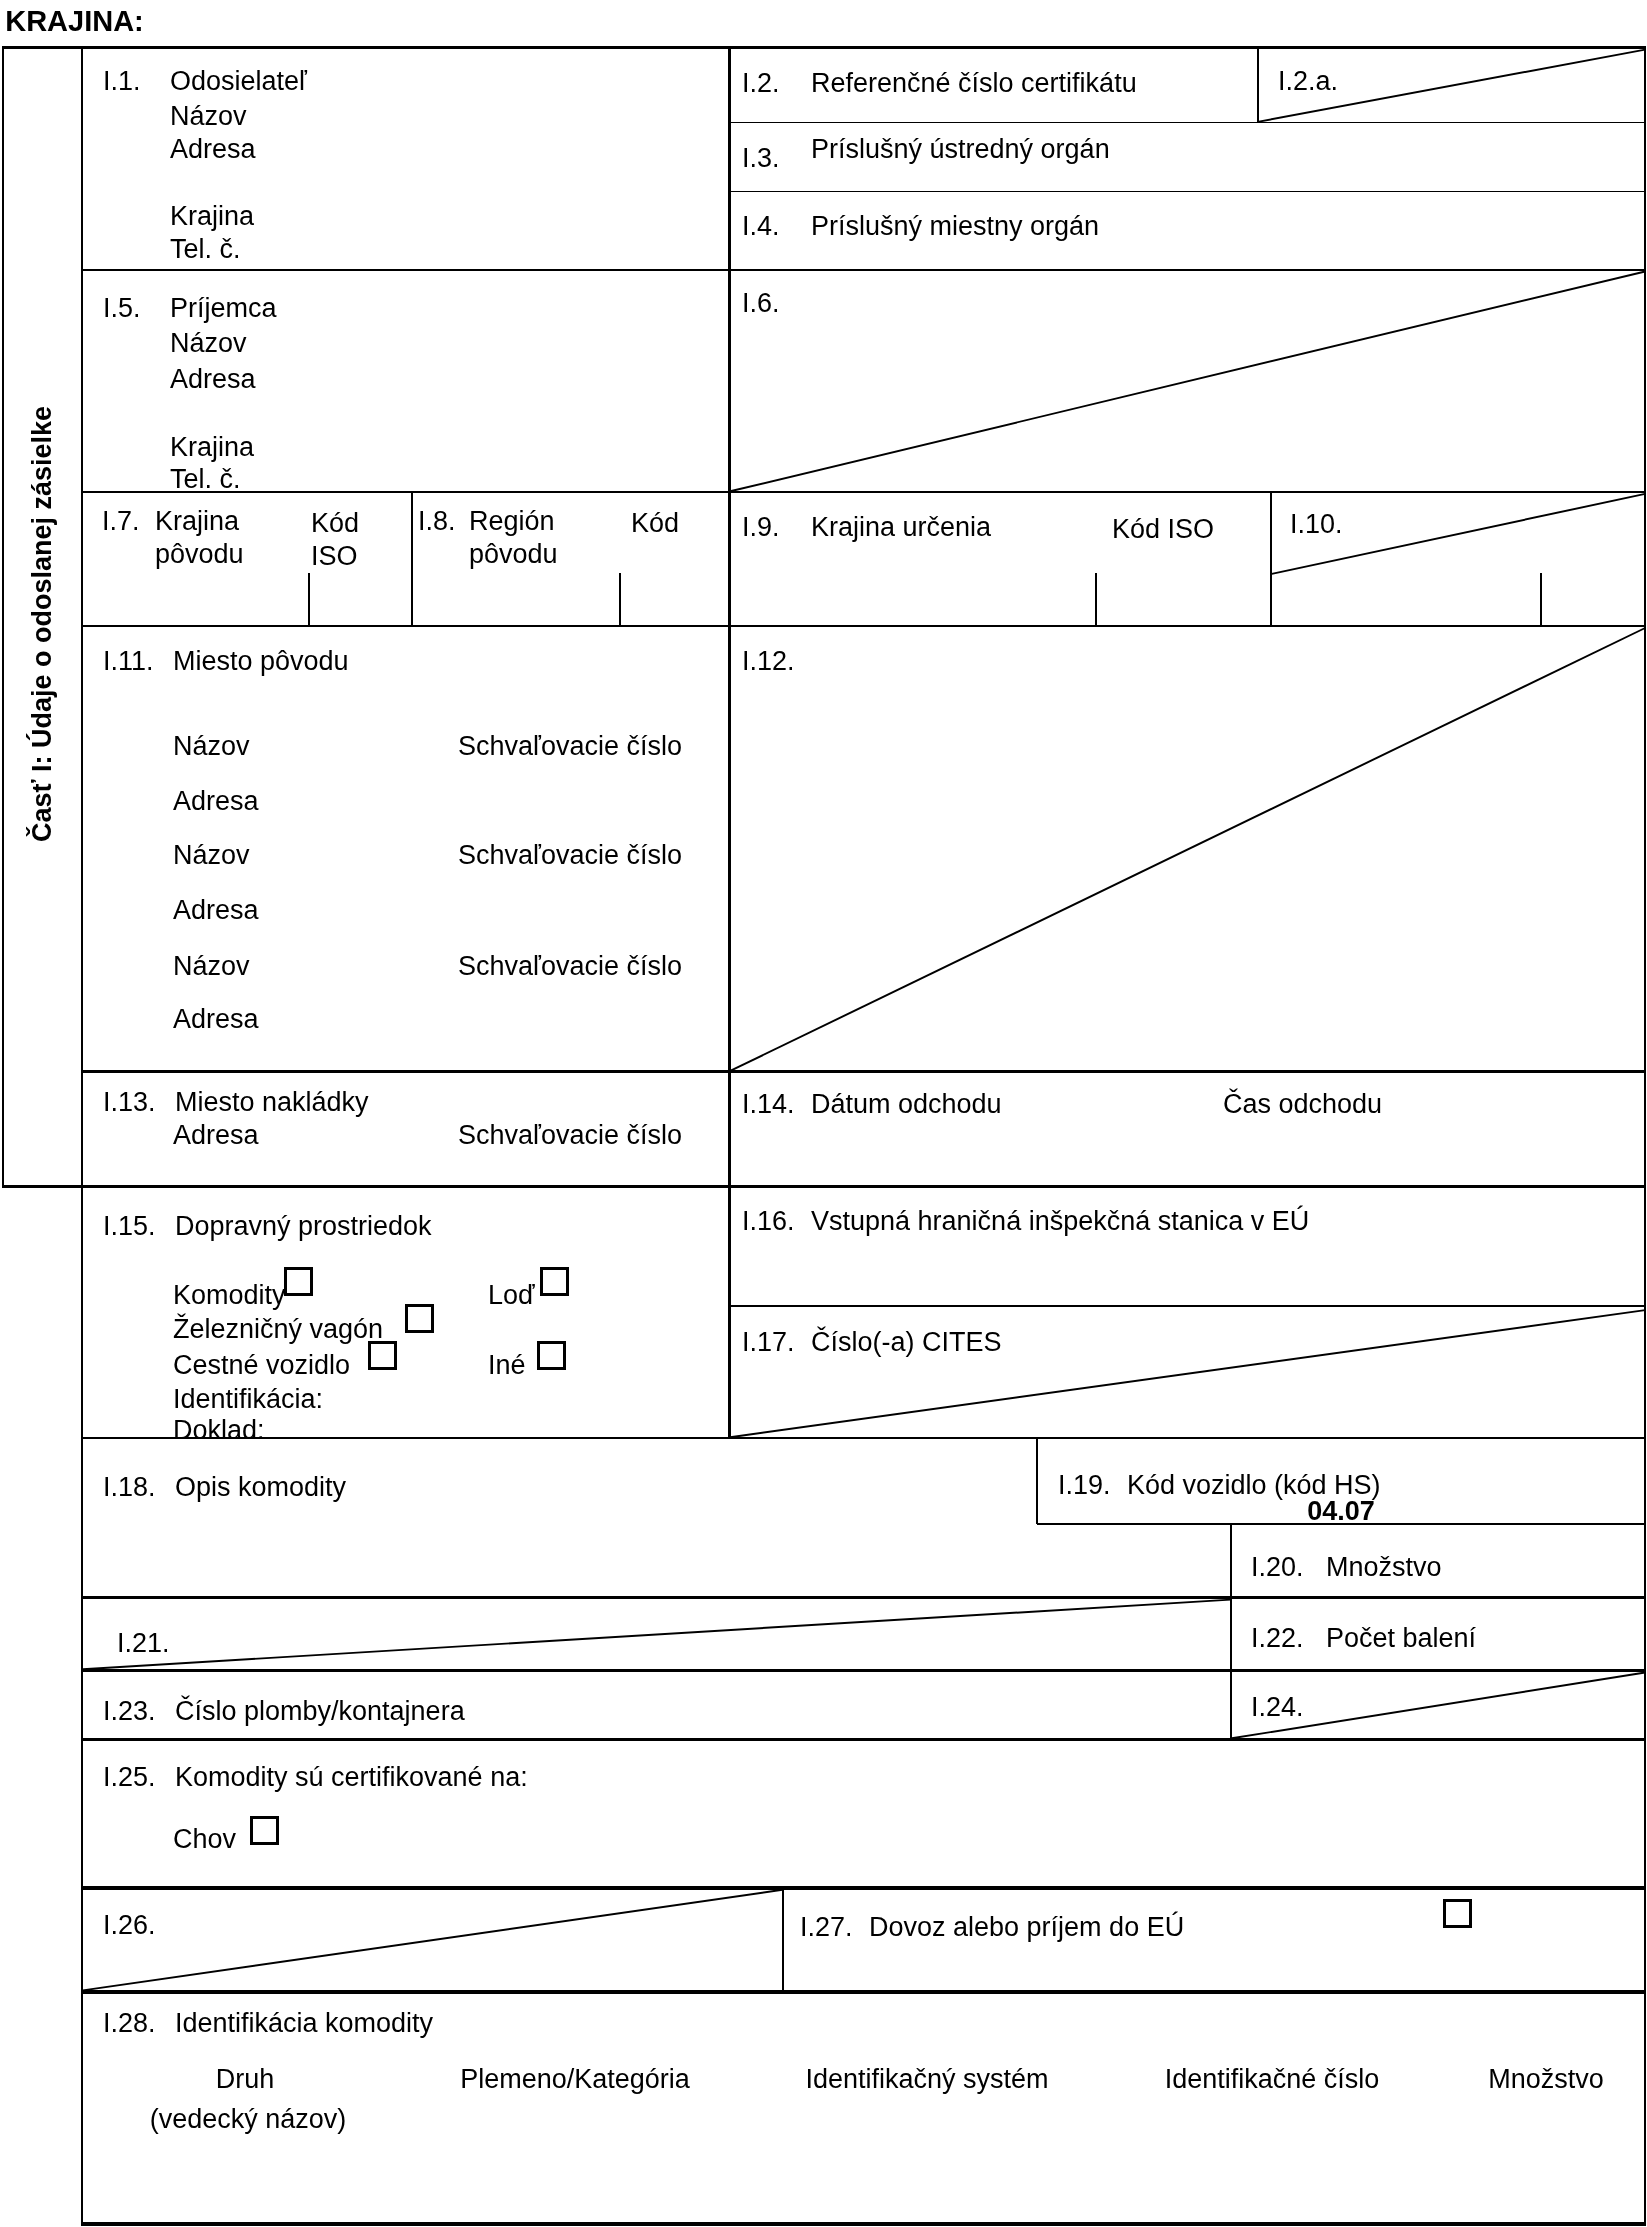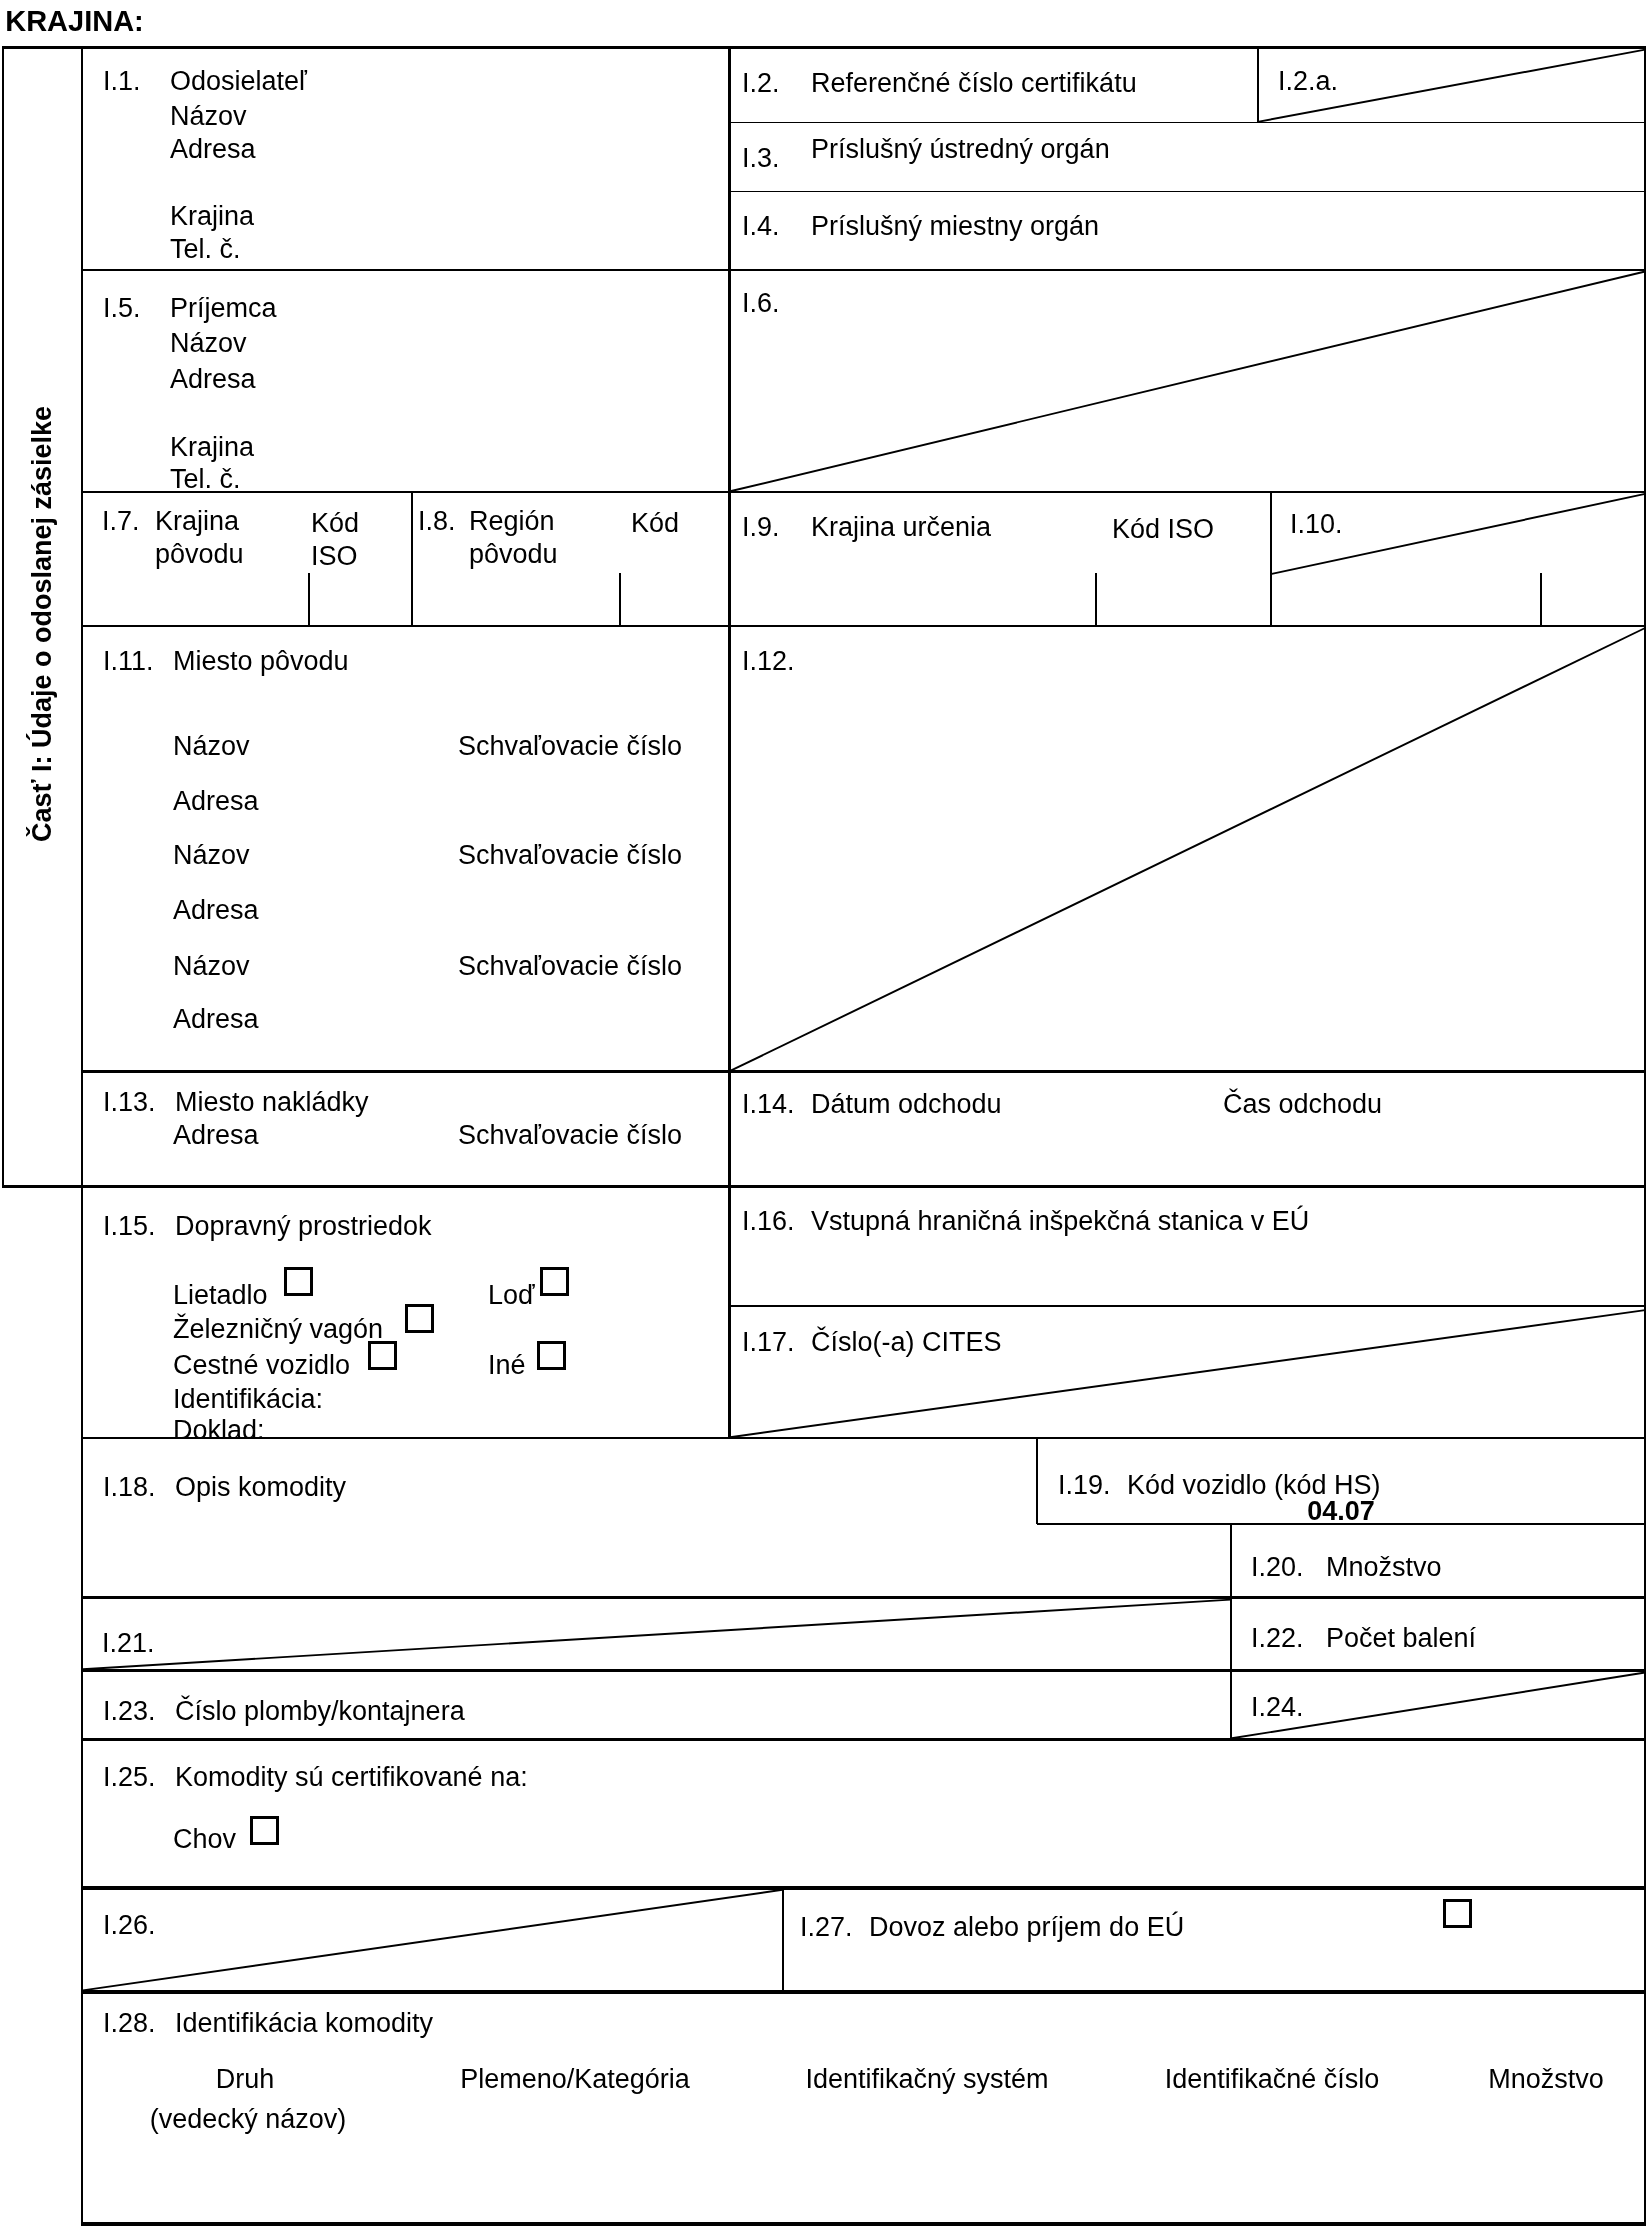--- a/index.html
+++ b/index.html
@@ -125,21 +125,21 @@
   <div class="t" style="left:103px;top:1085px">I.13.</div>
   <div class="t" style="left:175px;top:1085px">Miesto nakládky</div>
   <div class="t" style="left:173px;top:1118px">Adresa</div>
   <div class="t" style="left:458px;top:1118px">Schvaľovacie číslo</div>
   <div class="t" style="left:742px;top:1087px">I.14.</div>
   <div class="t" style="left:811px;top:1087px">Dátum odchodu</div>
   <div class="t" style="left:1223px;top:1087px">Čas odchodu</div>
 
   <div class="t" style="left:103px;top:1209px">I.15.</div>
   <div class="t" style="left:175px;top:1209px">Dopravný prostriedok</div>
-  <div class="t" style="left:173px;top:1278px">Lietadlo</div>
+  <div class="t" style="left:173px;top:1278px">Komodity</div>
   <div class="cb" style="left:284px;top:1267px"></div>
   <div class="t" style="left:488px;top:1278px">Loď</div>
   <div class="cb" style="left:540px;top:1267px"></div>
   <div class="t" style="left:173px;top:1312px">Železničný vagón</div>
   <div class="cb" style="left:405px;top:1304px"></div>
   <div class="t" style="left:173px;top:1348px">Cestné vozidlo</div>
   <div class="cb" style="left:368px;top:1341px"></div>
   <div class="t" style="left:488px;top:1348px">Iné</div>
   <div class="cb" style="left:537px;top:1341px"></div>
   <div class="t" style="left:173px;top:1382px">Identifikácia:</div>
@@ -151,21 +151,21 @@
   <div class="t" style="left:811px;top:1325px">Číslo(-a) CITES</div>
 
   <div class="t" style="left:103px;top:1470px">I.18.</div>
   <div class="t" style="left:175px;top:1470px">Opis komodity</div>
   <div class="t" style="left:1058px;top:1468px">I.19.</div>
   <div class="t" style="left:1127px;top:1468px">Kód vozidlo (kód HS)</div>
   <div class="t b ctr" style="left:1037px;top:1494px;width:608px">04.07</div>
   <div class="t" style="left:1251px;top:1550px">I.20.</div>
   <div class="t" style="left:1326px;top:1550px">Množstvo</div>
 
-  <div class="t" style="left:102px;top:1626px">I.21.</div>
+  <div class="t" style="left:117px;top:1626px">I.21.</div>
   <div class="t" style="left:1251px;top:1621px">I.22.</div>
   <div class="t" style="left:1326px;top:1621px">Počet balení</div>
   <div class="t" style="left:103px;top:1694px">I.23.</div>
   <div class="t" style="left:175px;top:1694px">Číslo plomby/kontajnera</div>
   <div class="t" style="left:1251px;top:1690px">I.24.</div>
 
   <div class="t" style="left:103px;top:1760px">I.25.</div>
   <div class="t" style="left:175px;top:1760px">Komodity sú certifikované na:</div>
   <div class="t" style="left:173px;top:1822px">Chov</div>
   <div class="cb" style="left:250px;top:1816px"></div>

